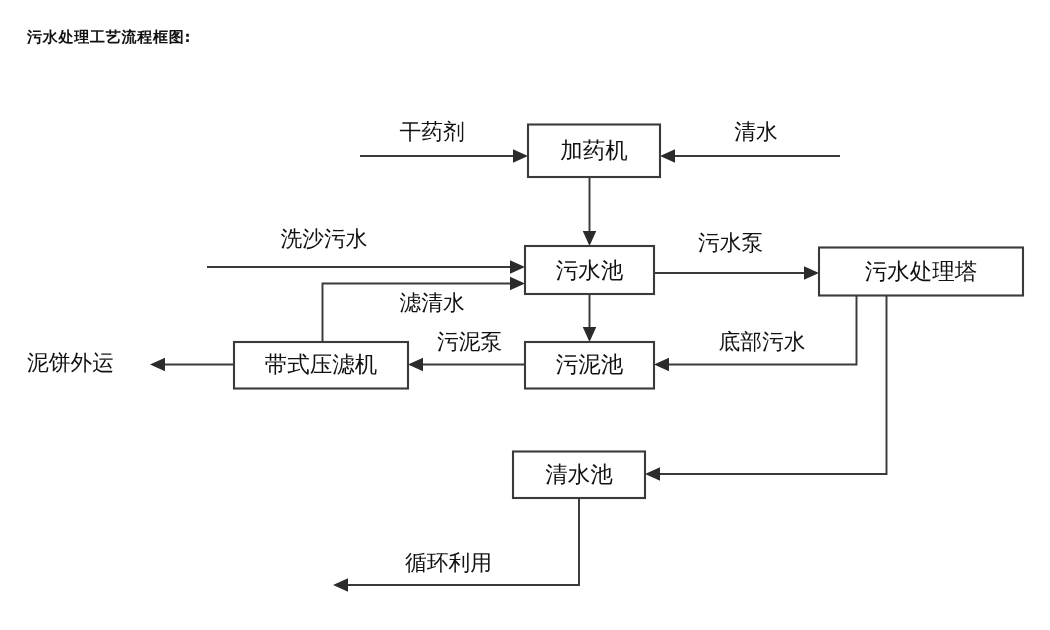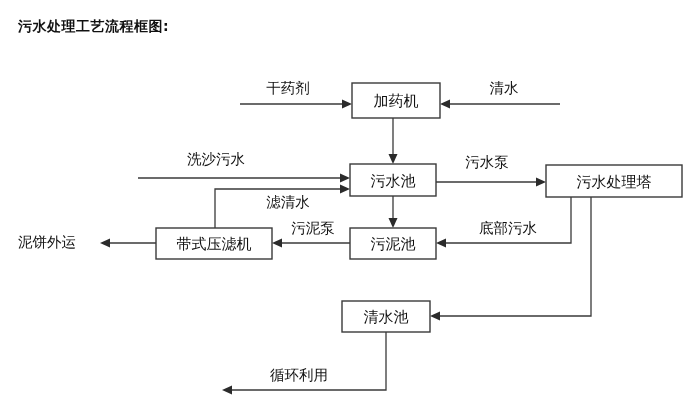--- a/index.html
+++ b/index.html
@@ -17,21 +17,21 @@
   }
   #diagram-root {
     position: relative;
     width: 700px;
     height: 420px;
   }
   .page-title {
     position: absolute;
     left: 18px;
     top: 18px;
-    font-size: 14px;
+    font-size: 10px;
     font-weight: bold;
     letter-spacing: 0.5px;
     color: #111111;
     white-space: nowrap;
   }
   svg.flow-canvas {
     position: absolute;
     left: 0;
     top: 0;
     width: 700px;

